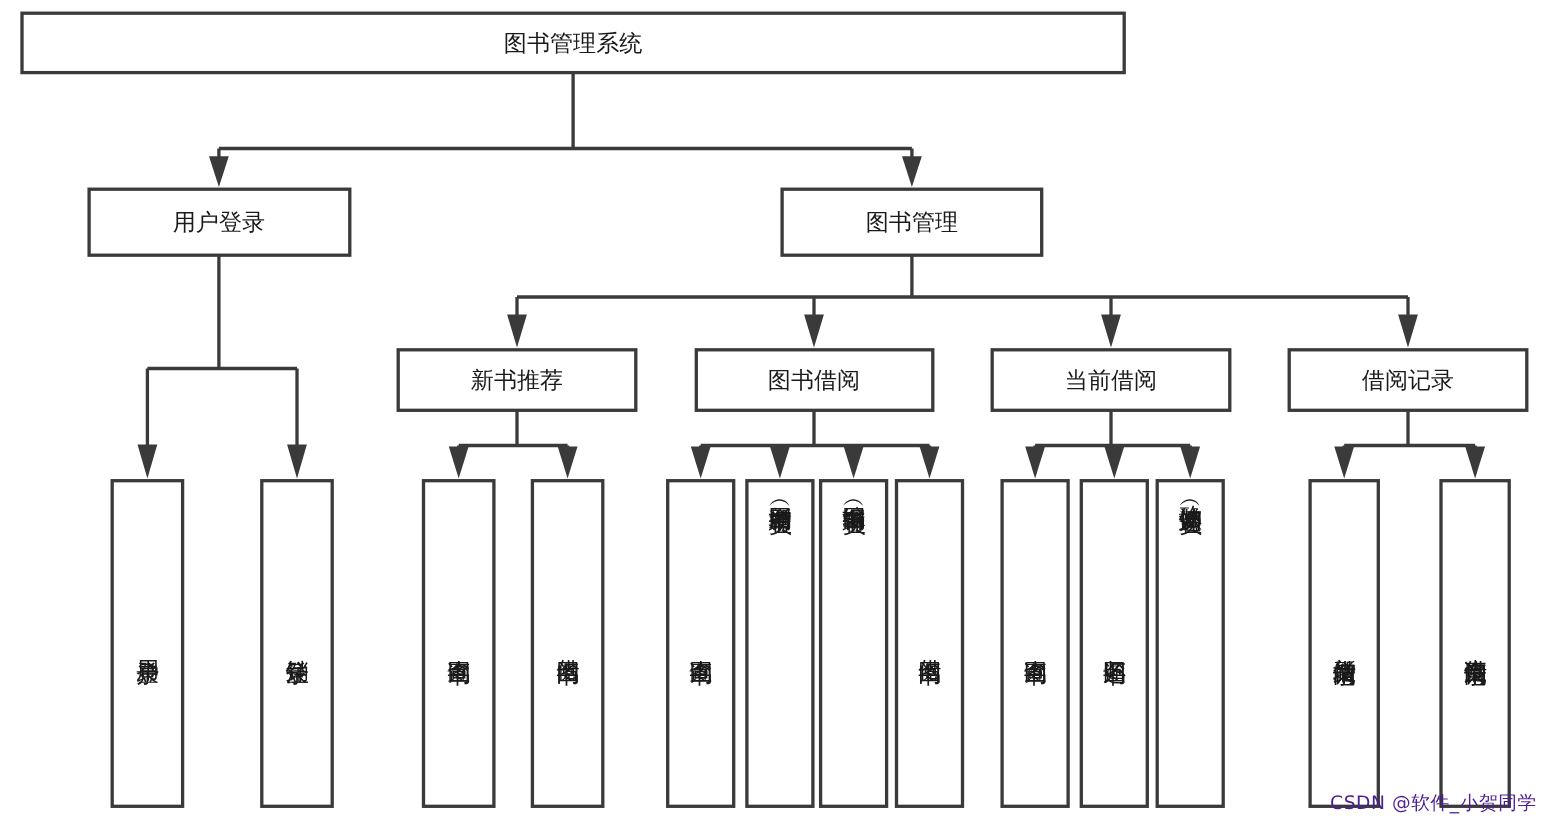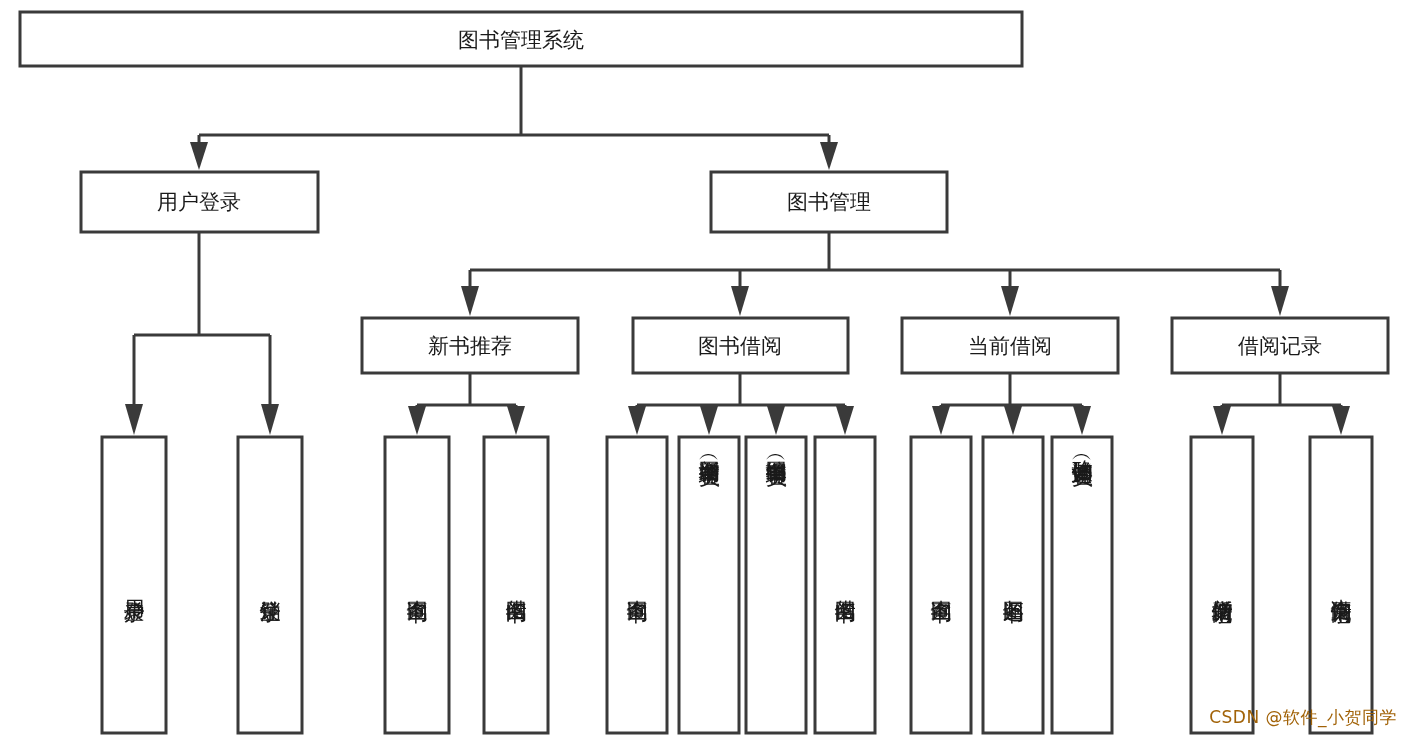--- a/index.html
+++ b/index.html
@@ -62,24 +62,24 @@
     font-size: 21px;
     line-height: 1.08;
     color: #1a1a1a;
     letter-spacing: 1px;
     white-space: nowrap;
     text-align: center;
   }
   .watermark {
     position: absolute;
     right: 8px;
-    bottom: 18px;
+    bottom: 6px;
     font-family: "DejaVu Sans", "Liberation Sans", sans-serif;
     font-size: 17px;
-    color: #a16207;
+    color: #4c1d95;
     letter-spacing: 0.5px;
     white-space: nowrap;
   }
 </style>
 </head>
 <body>
 
 <div id="diagram-root">
 
   <svg class="flow" viewBox="0 0 1405 747">

